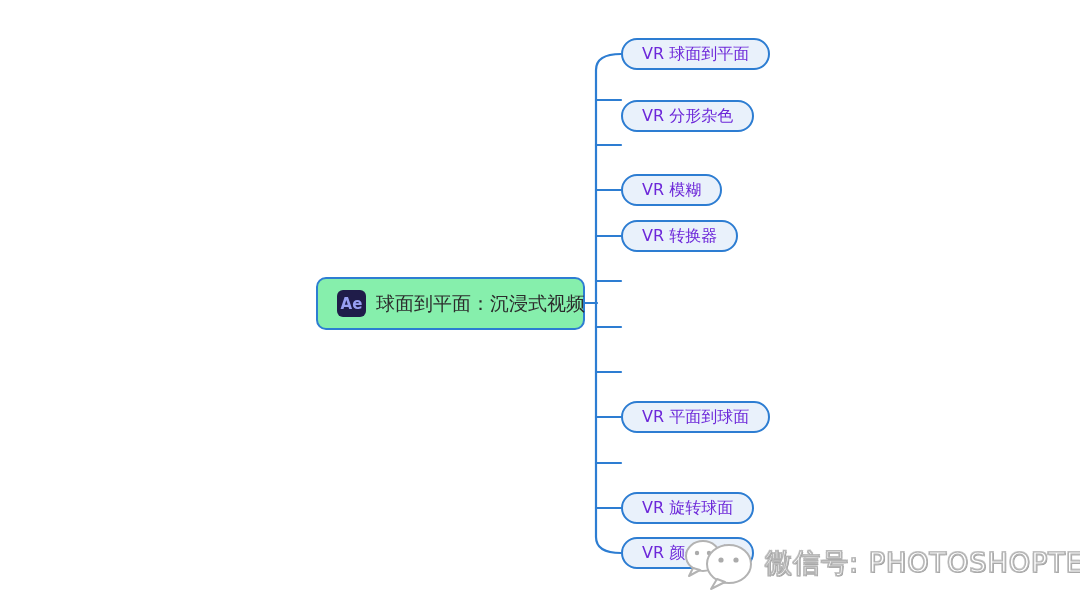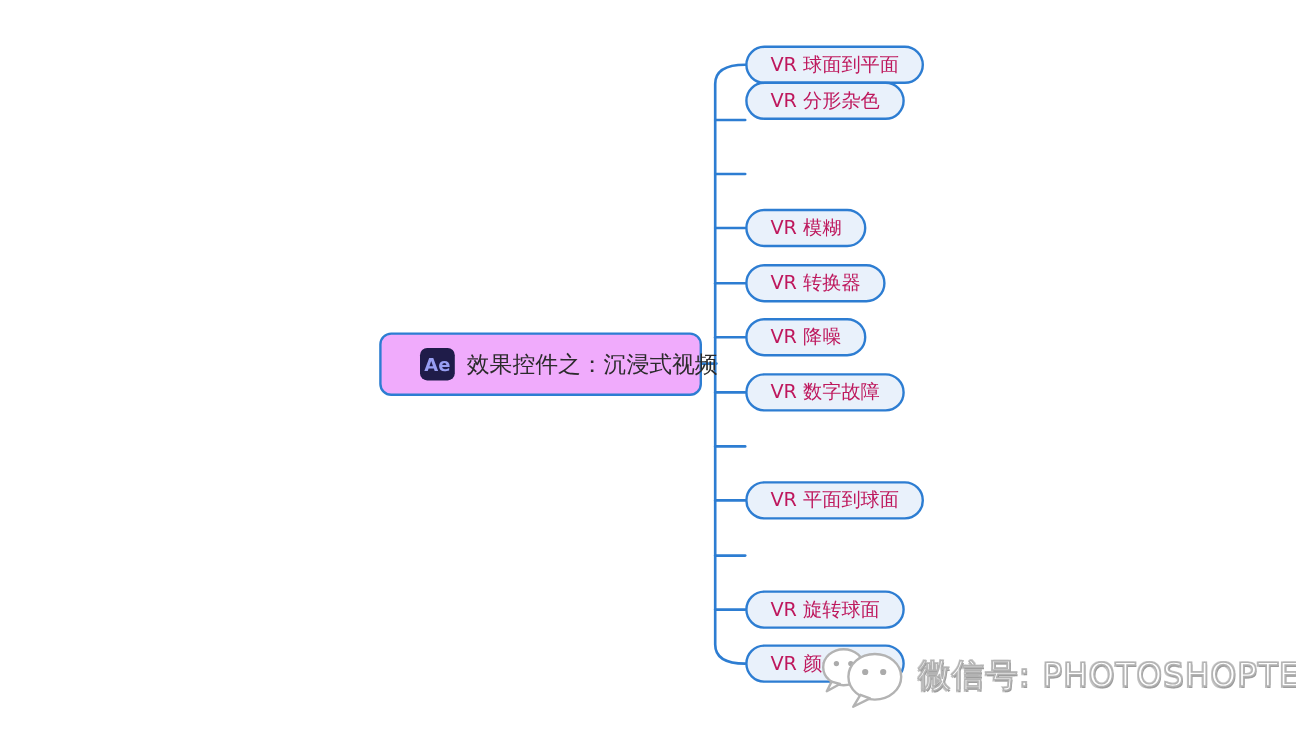--- a/index.html
+++ b/index.html
@@ -28,26 +28,26 @@
     stroke-width: 2.2;
     stroke-linecap: round;
   }
   .central-node {
     position: absolute;
     left: 316px;
     top: 277px;
     width: 269px;
     height: 53px;
     box-sizing: border-box;
-    background: #f0abfc;
+    background: #86efac;
     border: 2px solid #2d7dd2;
     border-radius: 10px;
     display: flex;
     align-items: center;
-    padding-left: 32px;
+    padding-left: 19px;
   }
   .ae-icon {
     display: inline-flex;
     align-items: center;
     justify-content: center;
     width: 29px;
     height: 27px;
     border-radius: 6px;
     background: #1f1c49;
     color: #989ff2;
@@ -65,21 +65,21 @@
     position: absolute;
     left: 621px;
     height: 32px;
     box-sizing: border-box;
     background: #e9f1fb;
     border: 2px solid #2d7dd2;
     border-radius: 16px;
     padding: 0 19px;
     font-size: 16px;
     line-height: 28px;
-    color: #be185d;
+    color: #6d28d9;
     white-space: nowrap;
   }
   .watermark {
     position: absolute;
     left: 683px;
     top: 534px;
     display: flex;
     align-items: center;
   }
   .watermark-text {
@@ -110,29 +110,27 @@
     <path d="M596,281 L621,281"></path>
     <path d="M596,327 L621,327"></path>
     <path d="M596,372 L621,372"></path>
     <path d="M596,417 L621,417"></path>
     <path d="M596,463 L621,463"></path>
     <path d="M596,508 L621,508"></path>
   </svg>
 
   <div class="central-node">
     <span class="ae-icon">Ae</span>
-    <span class="central-label">效果控件之：沉浸式视频</span>
+    <span class="central-label">球面到平面：沉浸式视频</span>
   </div>
 
   <div class="child-node" style="top:38px">VR 球面到平面</div>
-  <div class="child-node" style="top:68px">VR 分形杂色</div>
+  <div class="child-node" style="top:100px">VR 分形杂色</div>
   <div class="child-node" style="top:174px">VR 模糊</div>
   <div class="child-node" style="top:220px">VR 转换器</div>
-  <div class="child-node" style="top:265px">VR 降噪</div>
-  <div class="child-node" style="top:311px">VR 数字故障</div>
   <div class="child-node" style="top:401px">VR 平面到球面</div>
   <div class="child-node" style="top:492px">VR 旋转球面</div>
   <div class="child-node" style="top:537px">VR 颜色渐变</div>
 
   <div class="watermark">
     <svg width="74" height="58" viewBox="0 0 74 58">
 
       <g>
         <ellipse cx="20" cy="22" rx="17" ry="15" fill="#ffffff" stroke="#b3b3b3" stroke-width="2"></ellipse>
         <path d="M10,34 L6,42 L17,36 Z" fill="#ffffff" stroke="#b3b3b3" stroke-width="2" stroke-linejoin="round"></path>

